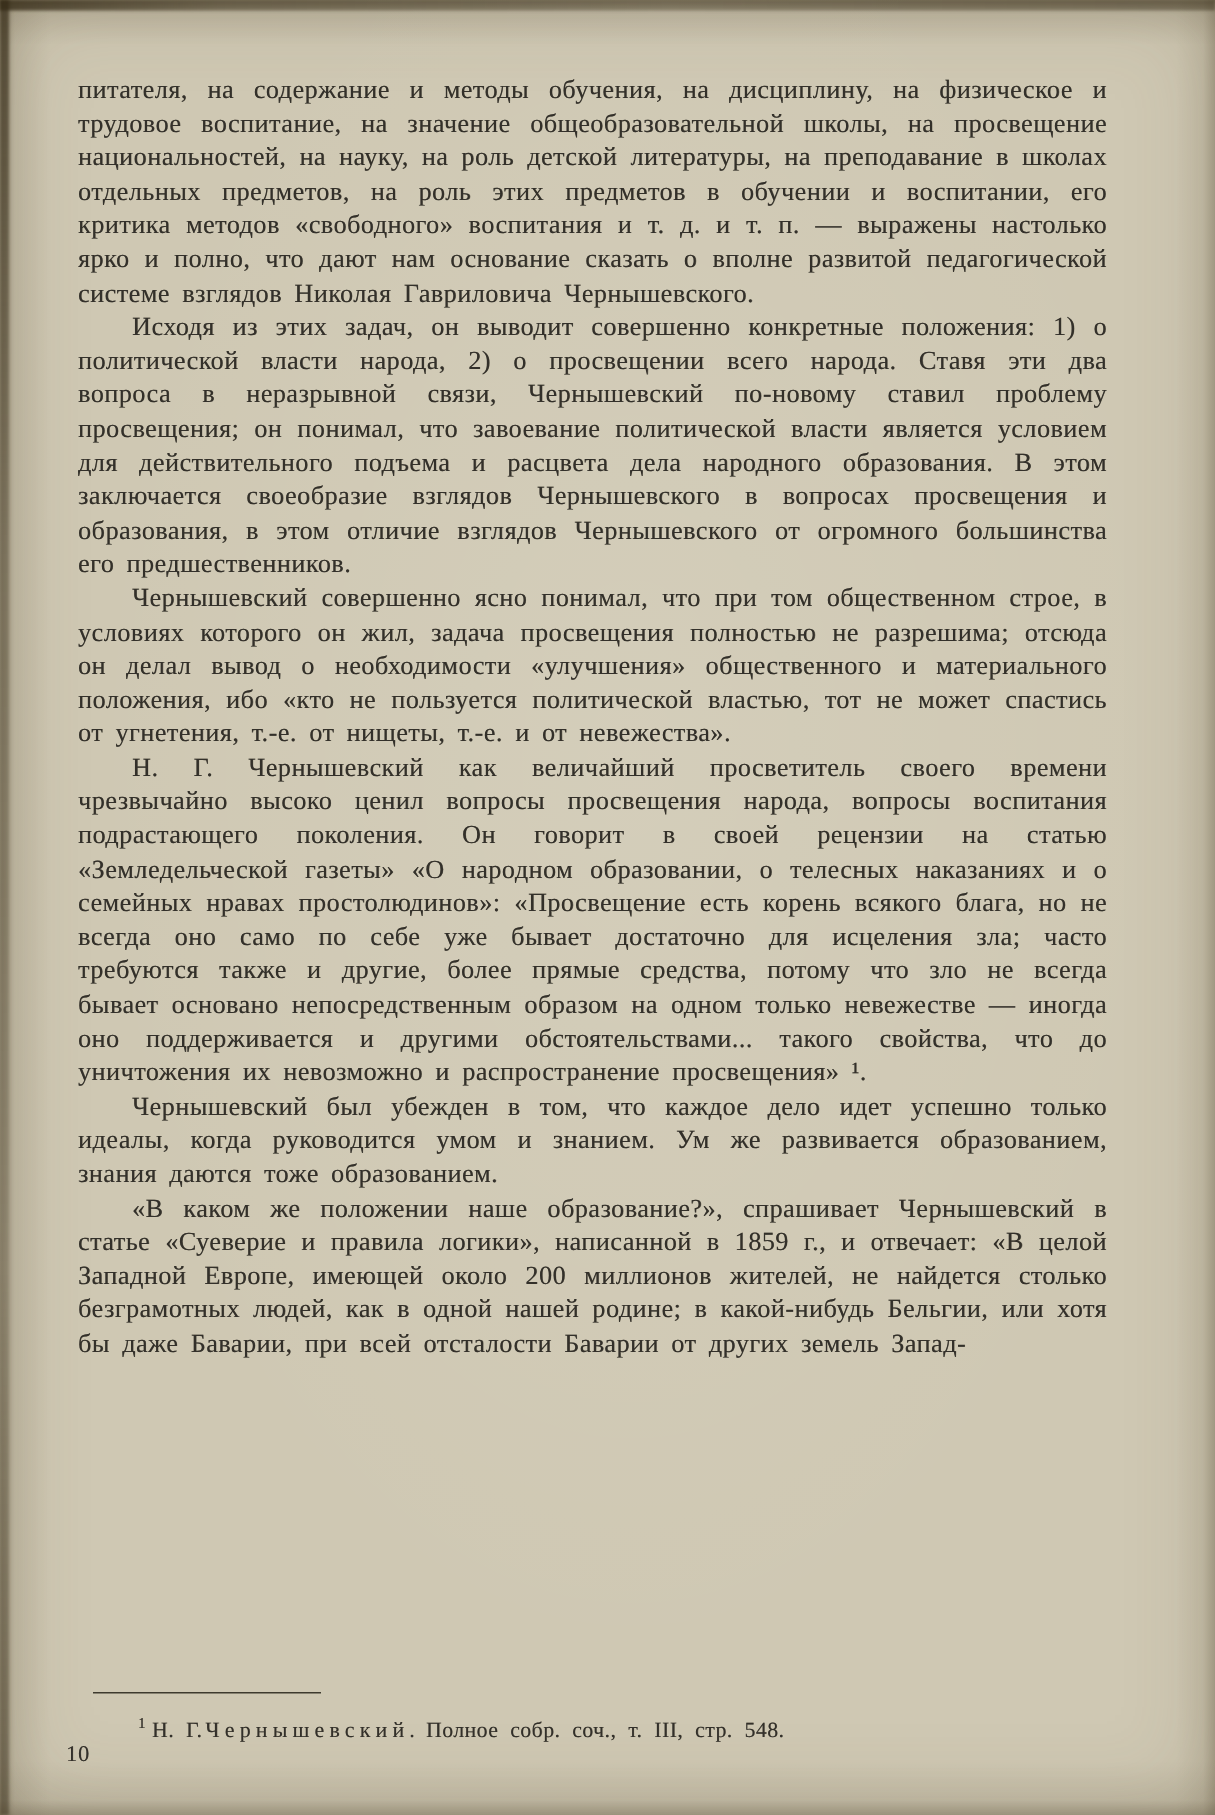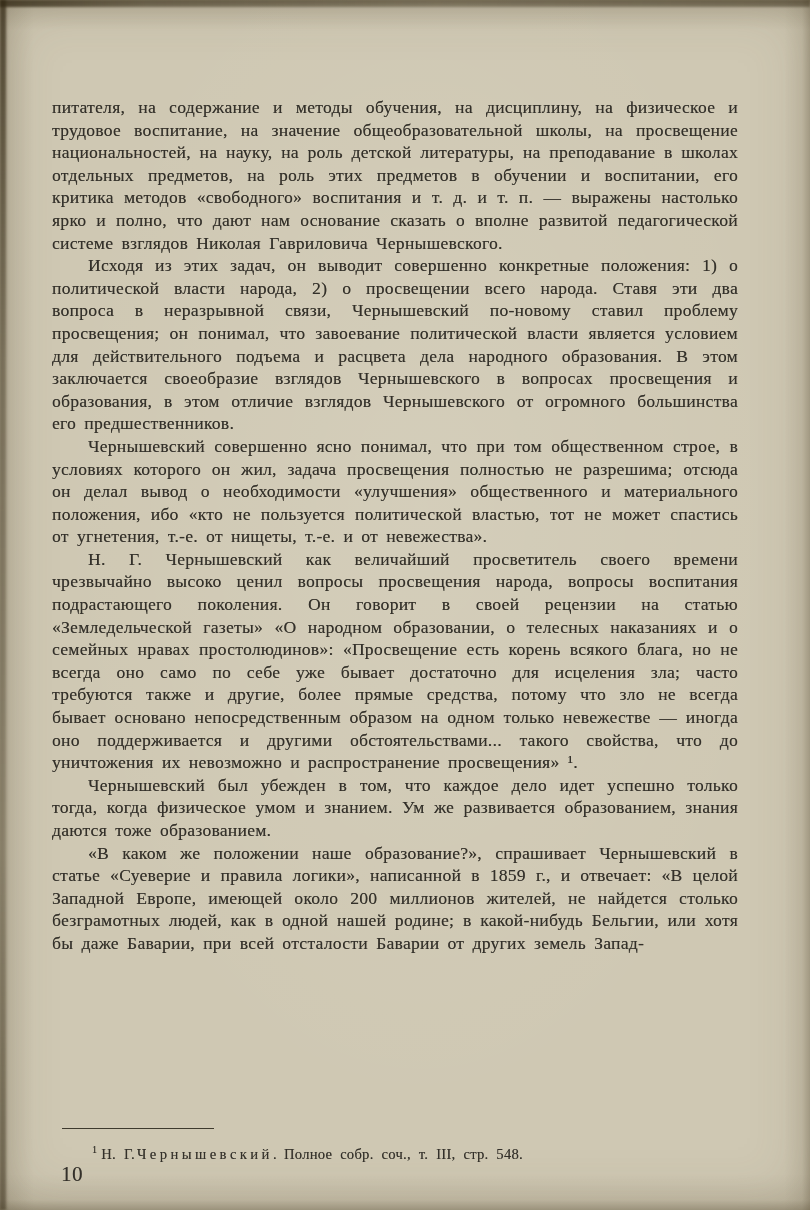--- a/index.html
+++ b/index.html
@@ -43,21 +43,20 @@
     background: linear-gradient(180deg,
       rgba(52,42,22,0.70) 0%, rgba(52,42,22,0.35) 30%,
       rgba(52,42,22,0.20) 70%, rgba(52,42,22,0.45) 100%);
     filter: blur(1px);
     pointer-events: none;
   }
 
   .text-block {
     position: relative;
     padding: 48px 72px 0 52px;
-    margin-top: 48px;
   }
 
   .para {
     font-size: 17.5px;
     line-height: 22.6px;
     text-align: justify;
     text-indent: 36px;
     word-spacing: 3.5px;
     letter-spacing: 0.3px;
     text-shadow: 0.2px 0.2px 0.4px rgba(50,45,35,0.55);
@@ -92,36 +91,35 @@
   }
   .fn-surname {
     letter-spacing: 3.5px;
     margin: 0 4px 0 2px;
   }
 
   .page-number {
     position: absolute;
     left: 44px;
     top: 1162px;
-    font-size: 21px;
+    font-size: 15px;
     letter-spacing: 0.5px;
     text-shadow: 0.2px 0.2px 0.4px rgba(50,45,35,0.5);
-    margin-left: 17px;
   }
 </style>
 </head>
 <body>
 
 <div class="scan-page">
   <div class="text-block">
     <p class="para no-indent">питателя, на содержание и методы обучения, на дисциплину, на физическое и трудовое воспитание, на значение общеобразовательной школы, на просвещение национальностей, на науку, на роль детской литературы, на преподавание в школах отдельных предметов, на роль этих предметов в обучении и воспитании, его критика методов «свободного» воспитания и т. д. и т. п. — выражены настолько ярко и полно, что дают нам основание сказать о вполне развитой педагогической системе взглядов Николая Гавриловича Чернышевского.</p>
     <p class="para">Исходя из этих задач, он выводит совершенно конкретные положения: 1) о политической власти народа, 2) о просвещении всего народа. Ставя эти два вопроса в неразрывной связи, Чернышевский по-новому ставил проблему просвещения; он понимал, что завоевание политической власти является условием для действительного подъема и расцвета дела народного образования. В этом заключается своеобразие взглядов Чернышевского в вопросах просвещения и образования, в этом отличие взглядов Чернышевского от огромного большинства его предшественников.</p>
     <p class="para">Чернышевский совершенно ясно понимал, что при том общественном строе, в условиях которого он жил, задача просвещения полностью не разрешима; отсюда он делал вывод о необходимости «улучшения» общественного и материального положения, ибо «кто не пользуется политической властью, тот не может спастись от угнетения, т.-е. от нищеты, т.-е. и от невежества».</p>
     <p class="para">Н. Г. Чернышевский как величайший просветитель своего времени чрезвычайно высоко ценил вопросы просвещения народа, вопросы воспитания подрастающего поколения. Он говорит в своей рецензии на статью «Земледельческой газеты» «О народном образовании, о телесных наказаниях и о семейных нравах простолюдинов»: «Просвещение есть корень всякого блага, но не всегда оно само по себе уже бывает достаточно для исцеления зла; часто требуются также и другие, более прямые средства, потому что зло не всегда бывает основано непосредственным образом на одном только невежестве — иногда оно поддерживается и другими обстоятельствами... такого свойства, что до уничтожения их невозможно и распространение просвещения» ¹.</p>
-    <p class="para">Чернышевский был убежден в том, что каждое дело идет успешно только тогда, когда физическое умом и знанием. Ум же развивается образованием, знания даются тоже образованием.</p>
+    <p class="para">Чернышевский был убежден в том, что каждое дело идет успешно только идеалы, когда руководится умом и знанием. Ум же развивается образованием, знания даются тоже образованием.</p>
     <p class="para">«В каком же положении наше образование?», спрашивает Чернышевский в статье «Суеверие и правила логики», написанной в 1859 г., и отвечает: «В целой Западной Европе, имеющей около 200 миллионов жителей, не найдется столько безграмотных людей, как в одной нашей родине; в какой-нибудь Бельгии, или хотя бы даже Баварии, при всей отсталости Баварии от других земель Запад-</p>
   </div>
 
   <div class="footnote-sep"></div>
 
   <p class="footnote">
     <sup>1</sup><span class="fn-initials">Н. Г.</span><span class="fn-surname">Чернышевский.</span><span class="fn-ref">Полное собр. соч., т. III, стр. 548.</span>
   </p>
 
   <div class="page-number">10</div>

